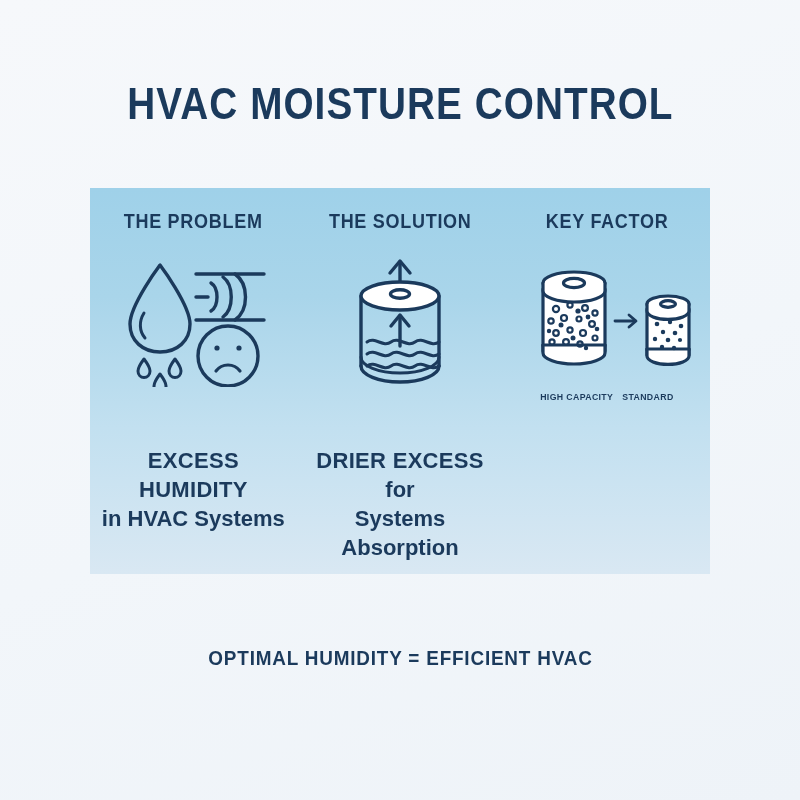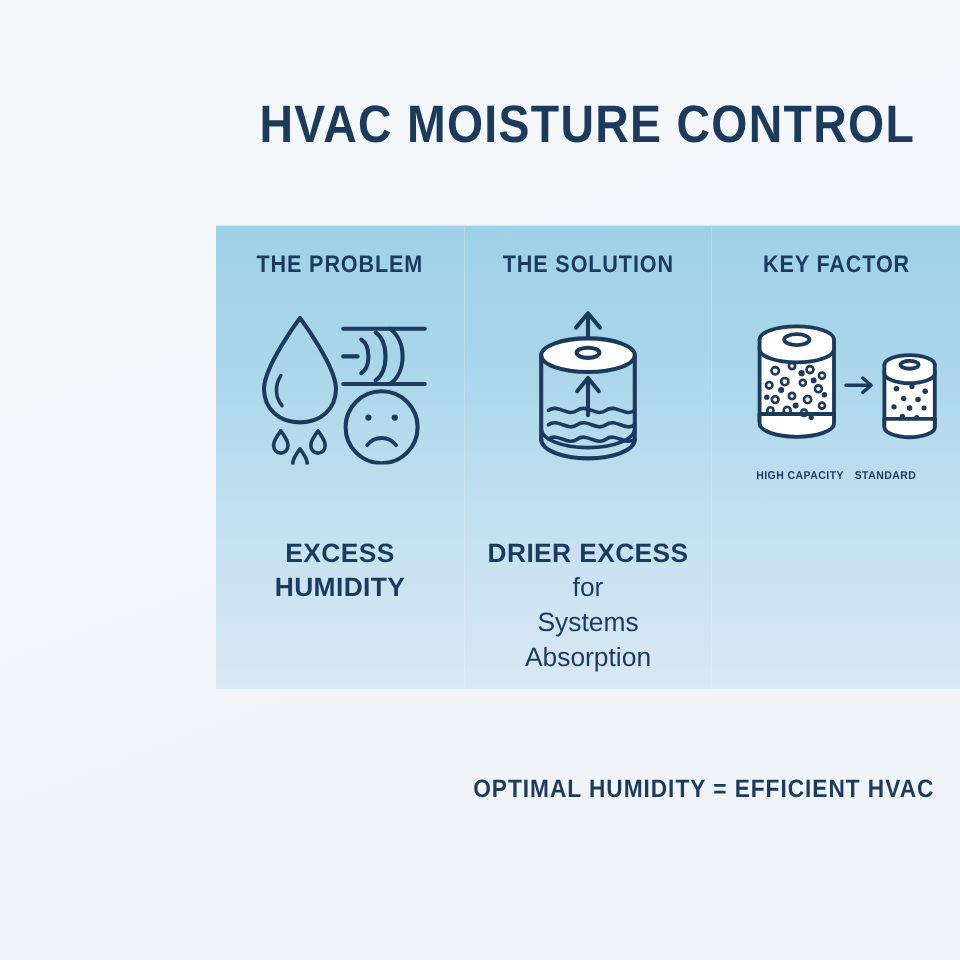--- a/index.html
+++ b/index.html
@@ -16,21 +16,21 @@
   }
 
   .poster {
     position: relative;
     width: 800px;
     height: 800px;
     box-sizing: border-box;
     background: linear-gradient(160deg, #f6f8fb 0%, #f2f6fa 55%, #eef3f8 100%);
     display: flex;
     flex-direction: column;
-    align-items: flex-end;
+    align-items: center;
   }
 
   
   .title {
     margin-top: 82px;
     font-size: 44px;
     line-height: 1;
     font-weight: 700;
     letter-spacing: 1.2px;
     color: #1b3a5c;
@@ -102,21 +102,21 @@
     text-align: center;
     color: #1b3a5c;
     font-size: 22px;
     line-height: 1.32;
   }
   .card-caption .strong {
     font-weight: 700;
     letter-spacing: 0.3px;
   }
   .card-caption .light {
-    font-weight: 400;
+    font-weight: 700;
   }
 
   
   .footer {
     margin-top: 72px;
     font-size: 21px;
     font-weight: 700;
     letter-spacing: 0.9px;
     color: #1b3a5c;
     text-align: center;
@@ -160,20 +160,21 @@
             <circle cx="110" cy="101" r="30"></circle>
             <circle cx="99" cy="93" r="2.6" fill="#1b3a5c" stroke="none"></circle>
             <circle cx="121" cy="93" r="2.6" fill="#1b3a5c" stroke="none"></circle>
             <path d="M98 116 C104 108 116 108 122 116" stroke-width="3.2"></path>
           </g>
         </svg>
       </div>
 
       <div class="card-caption">
         <div class="strong">EXCESS HUMIDITY</div>
+        <div class="light">in HVAC Systems</div>
       </div>
     </div>
 
     <div class="card">
       <div class="card-heading">THE SOLUTION</div>
 
       <div class="card-icon">
         <svg width="130" height="134" viewBox="0 0 130 134">
           <g fill="none" stroke="#1b3a5c" stroke-width="3.4" stroke-linecap="round" stroke-linejoin="round">
 

